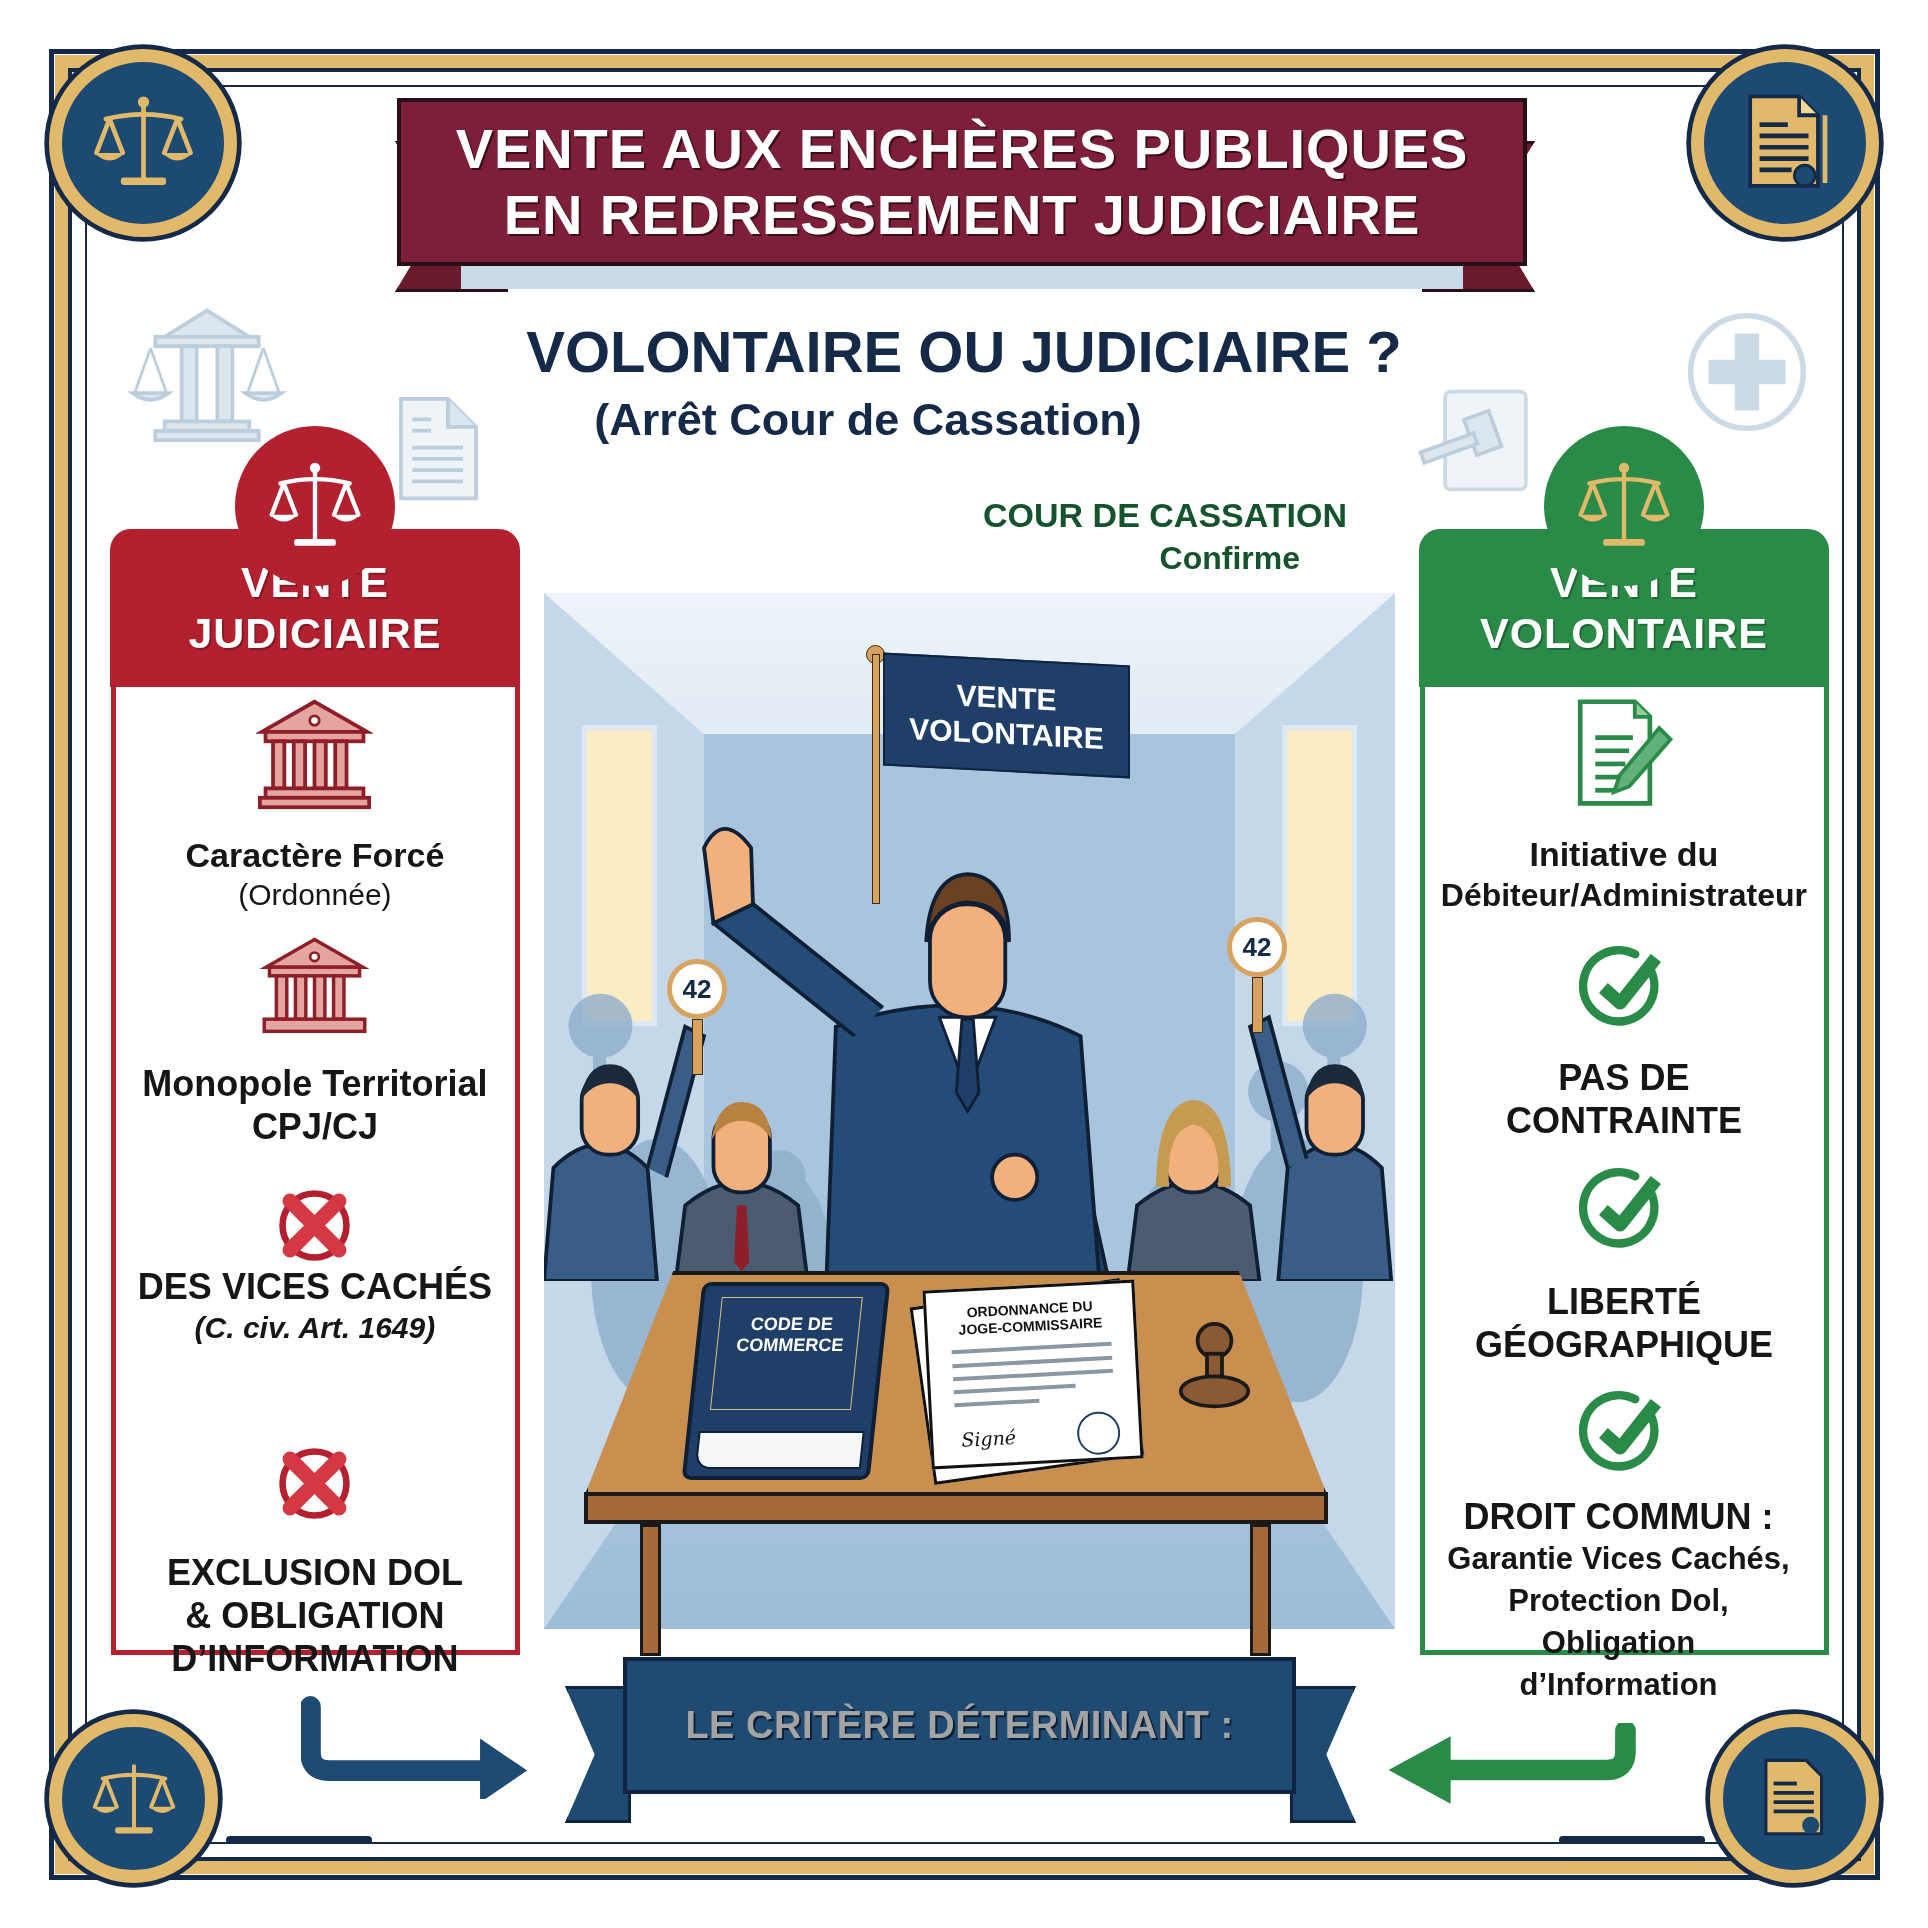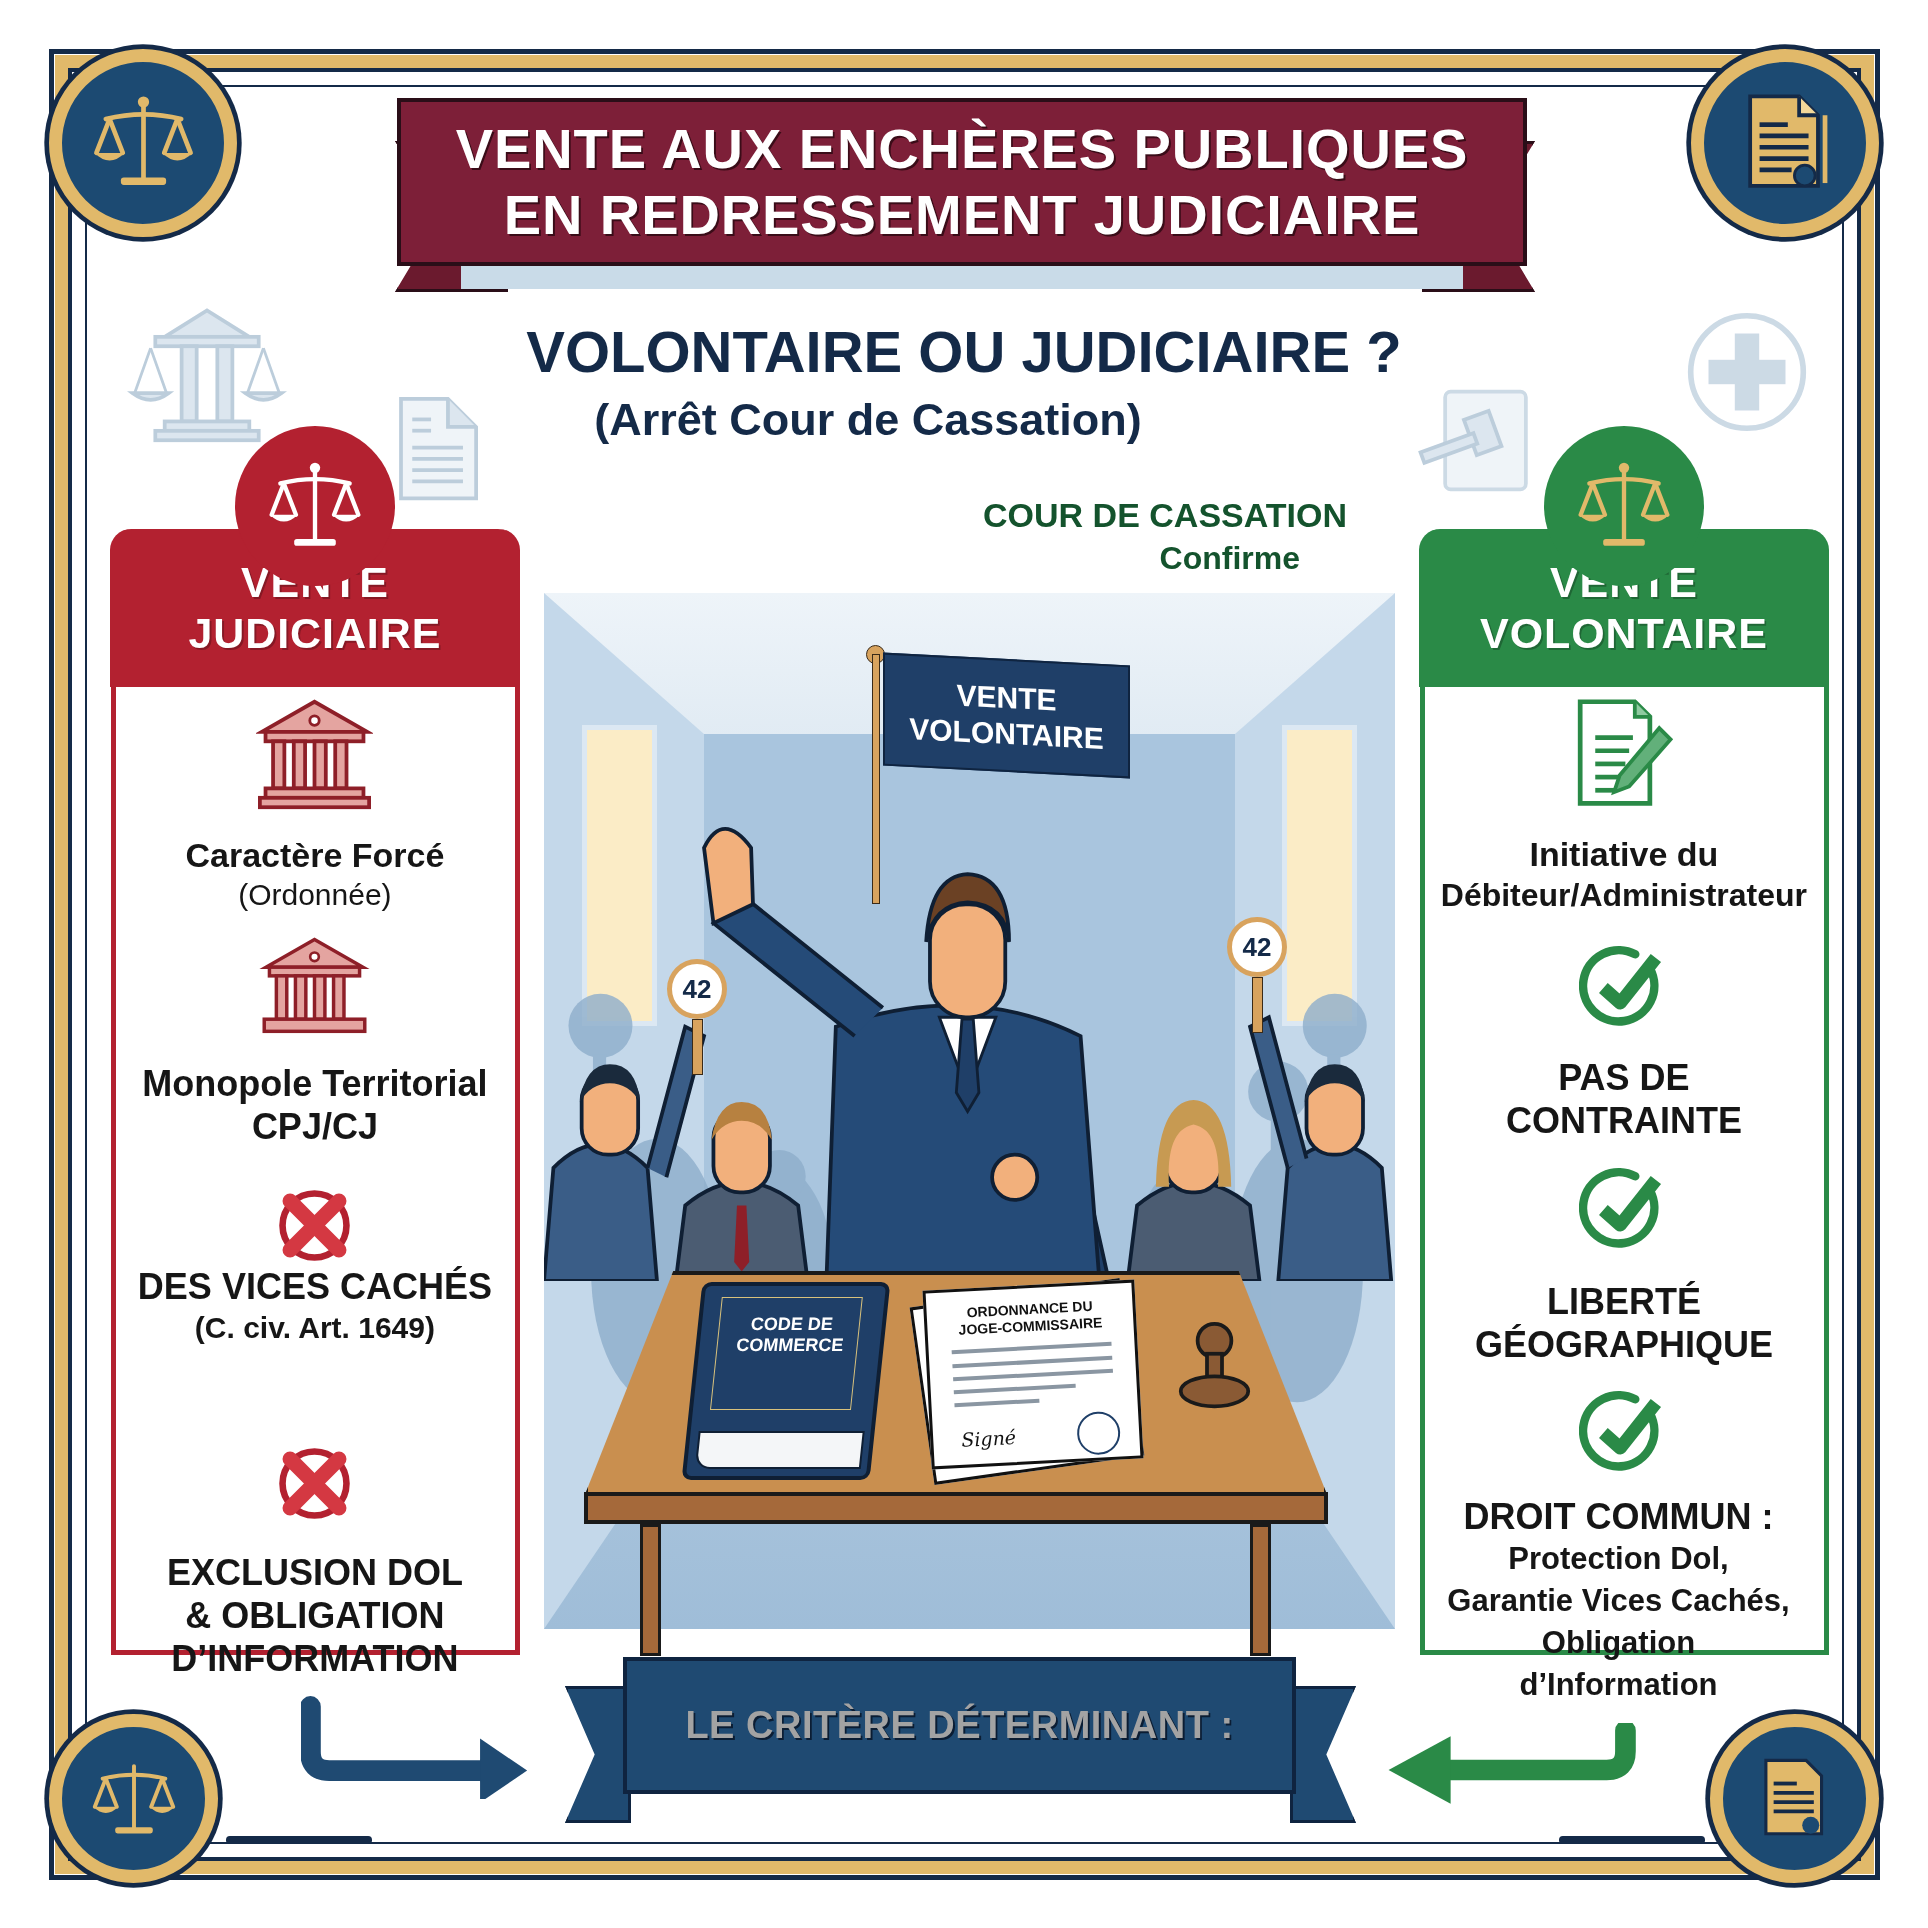--- a/index.html
+++ b/index.html
@@ -340,21 +340,21 @@
 
   <div class="item" style="left:-5.6px; top:657px;">
     <svg class="icon" width="79" height="79" viewBox="0 0 84 84">
       <circle cx="42" cy="42" r="34" fill="none" stroke="#b32130" stroke-width="7"></circle>
       <g stroke="#d43842" stroke-width="16" stroke-linecap="round">
           <line x1="16" y1="16" x2="68" y2="68"></line>
           <line x1="68" y1="16" x2="16" y2="68"></line>
         </g>
     </svg>
     <div class="t" style="font-size:36px; line-height:43px;">DES VICES CACHÉS</div>
-    <div class="t" style="font-size:30px; line-height:40px;">(C. civ. Art. 1649)</div>
+    <div class="t" style="font-size:30px; line-height:40px;font-style:italic;">(C. civ. Art. 1649)</div>
   </div>
 
   <div class="item" style="left:-5.6px; top:915px;">
     <svg class="icon" width="79" height="79" viewBox="0 0 84 84">
       <circle cx="42" cy="42" r="34" fill="none" stroke="#b32130" stroke-width="7"></circle>
       <g stroke="#d43842" stroke-width="16" stroke-linecap="round">
           <line x1="16" y1="16" x2="68" y2="68"></line>
           <line x1="68" y1="16" x2="16" y2="68"></line>
         </g>
     </svg>
@@ -408,22 +408,22 @@
   <div class="item" style="left:-5.6px; top:859px;">
     <svg class="icon" width="90" height="90" viewBox="0 0 96 96">
       <path d="M76 28 A38 38 0 1 1 60 12" fill="none" stroke="#2a8a47" stroke-width="9" stroke-linecap="round"></path>
       <path d="M26 48 L44 64 L82 16" fill="none" stroke="#2a8a47" stroke-width="14" stroke-linejoin="round"></path>
     </svg>
   </div>
 </div>
 
 <div class="item" style="left:1414px; top:1495px;">
   <div class="t" style="font-size:36px; line-height:43px;">DROIT COMMUN :</div>
+  <div class="t" style="font-size:31px; line-height:42px;">Garantie Vices Cachés,</div>
   <div class="t" style="font-size:31px; line-height:42px;">Protection Dol,</div>
-  <div class="t" style="font-size:31px; line-height:42px;">Garantie Vices Cachés,</div>
   <div class="t" style="font-size:31px; line-height:42px;">Obligation</div>
   <div class="t" style="font-size:31px; line-height:42px;">d’Information</div>
 </div>
 
 <div class="scene">
   <div class="back-wall"></div>
   <div class="side-wall-l"></div>
   <div class="side-wall-r"></div>
   <div class="door l"></div>
   <div class="door r"></div>

